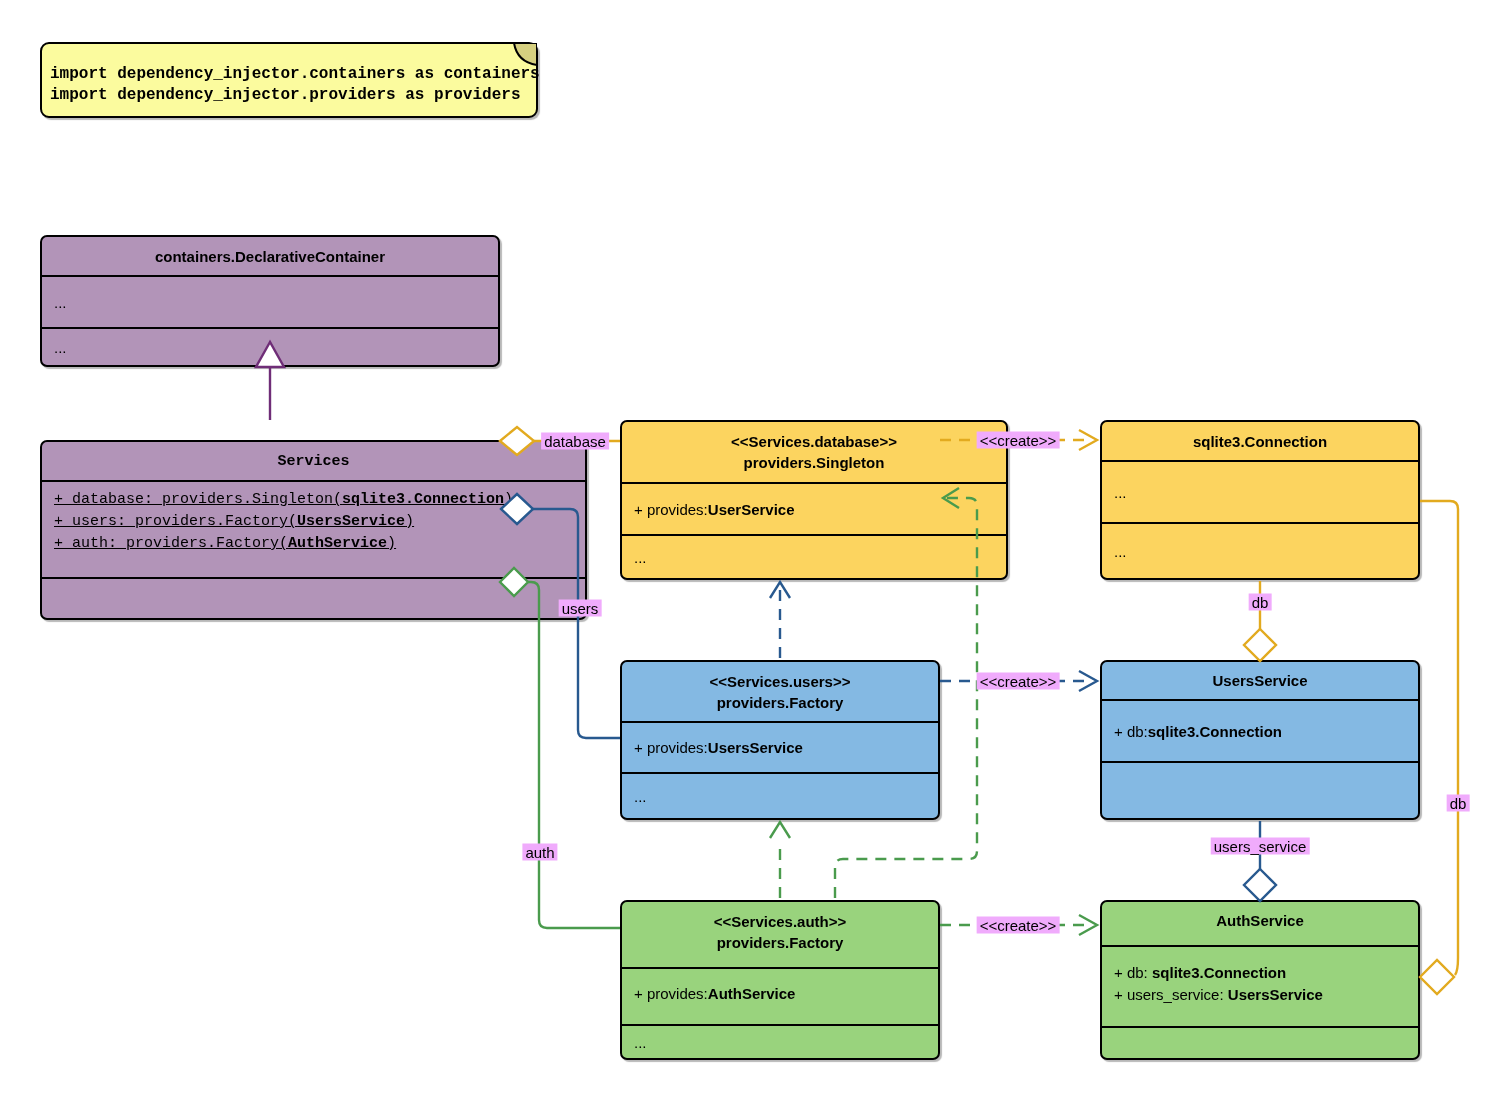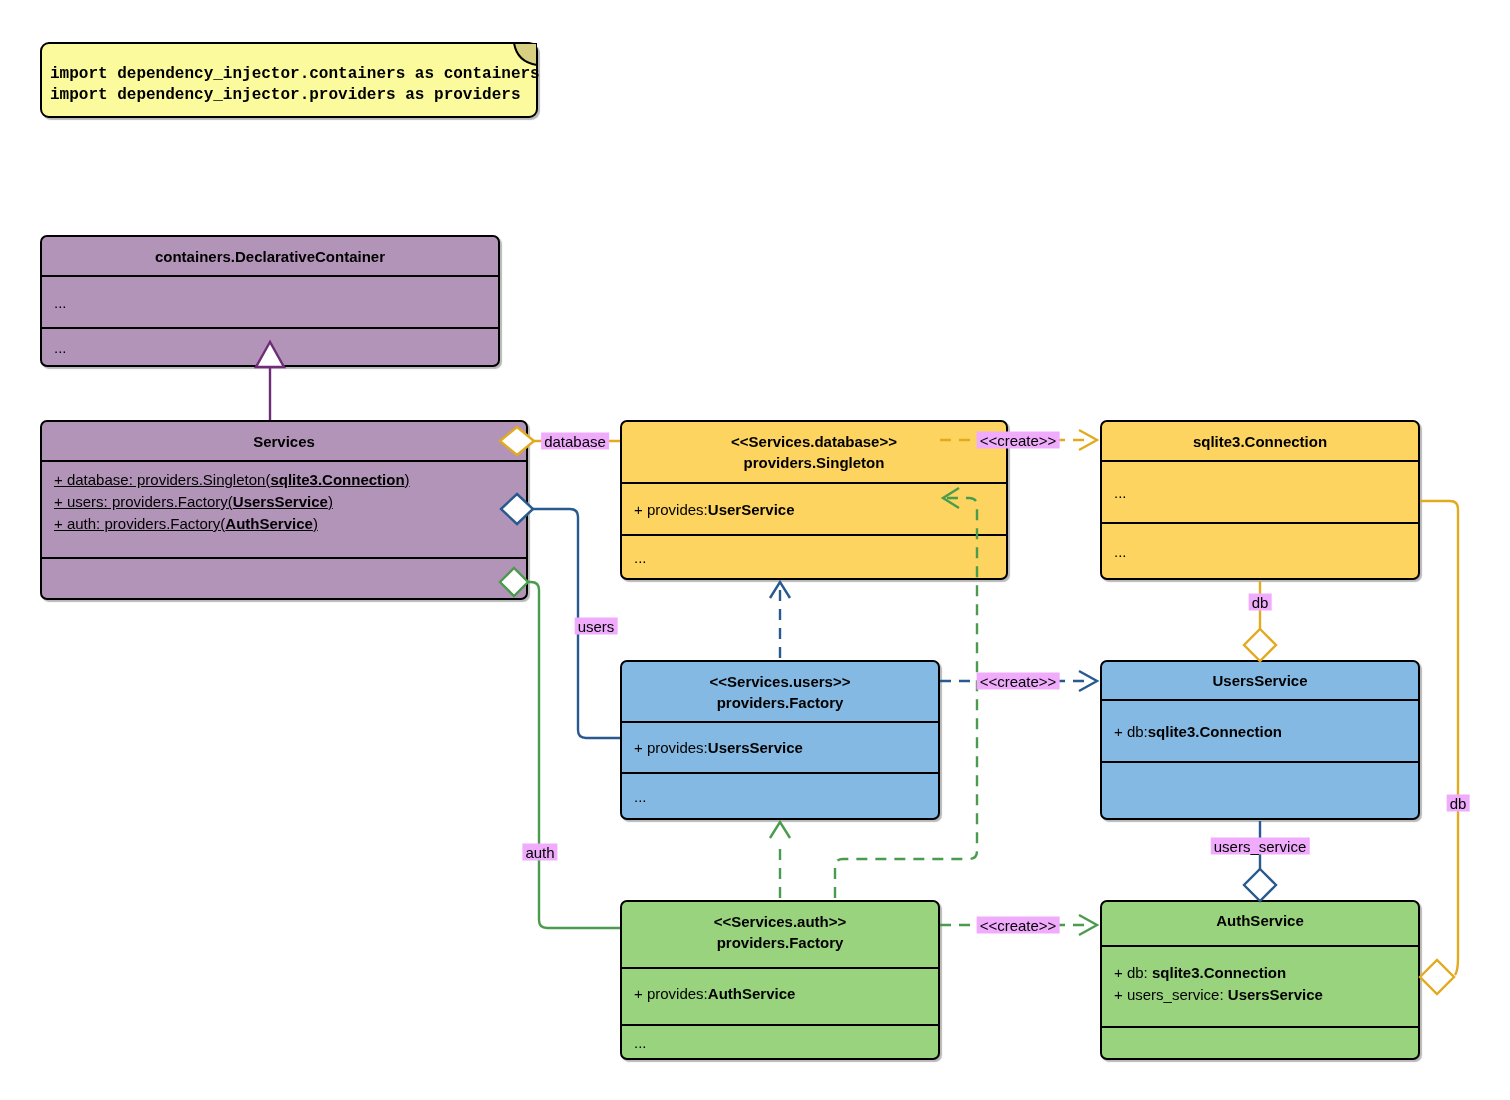--- a/index.html
+++ b/index.html
@@ -60,21 +60,21 @@
       <span>containers.DeclarativeContainer</span>
     </div>
     <div class="cp cc" style="height:50px">
       <span>...</span>
     </div>
     <div class="cp cc grow">
       <span>...</span>
     </div>
   </div>
 
-  <div class="uml fill-p" style="left:40px;top:420px;width:488px;height:180px;">
+  <div class="uml fill-p" style="left:40px;top:440px;width:547px;height:180px;font-family:Liberation Mono, monospace;">
     <div class="hd" style="height:38px">
       <span>Services</span>
     </div>
     <div class="cp attrs" style="height:97px;box-sizing:border-box;">
       <div class="u"><span>+ database: providers.Singleton(</span><b>sqlite3.Connection</b><span>)</span></div>
       <div class="u"><span>+ users: providers.Factory(</span><b>UsersService</b><span>)</span></div>
       <div class="u"><span>+ auth: providers.Factory(</span><b>AuthService</b><span>)</span></div>
     </div>
     <div class="cp grow"></div>
   </div>
@@ -191,21 +191,21 @@
     <polygon class="ey fw" points="1420,977 1437,960 1454,977 1437,994"></polygon>
 
     <path class="sp eg dsh" d="M780,898 V842"></path>
     <polyline class="sp eg" points="770,838 780,822 790,838"></polyline>
 
     <path class="sp eg dsh" d="M835,898 V867 Q835,859 843,859 H969 Q977,859 977,851 V506 Q977,498 969,498 H947"></path>
     <polyline class="sp eg" points="959,488 943,498 959,508"></polyline>
   </svg>
 
   <div class="elabel" style="left:575px;top:441px;">database</div>
-  <div class="elabel" style="left:580px;top:626px;margin-left:16px;">users</div>
+  <div class="elabel" style="left:580px;top:608px;">users</div>
   <div class="elabel" style="left:540px;top:852px;">auth</div>
   <div class="elabel" style="left:1018px;top:440px;">&lt;&lt;create&gt;&gt;</div>
   <div class="elabel" style="left:1018px;top:681px;">&lt;&lt;create&gt;&gt;</div>
   <div class="elabel" style="left:1018px;top:925px;">&lt;&lt;create&gt;&gt;</div>
   <div class="elabel" style="left:1260px;top:602px;">db</div>
   <div class="elabel" style="left:1260px;top:846px;">users_service</div>
   <div class="elabel" style="left:1458px;top:803px;">db</div>
 
 </div>
 

